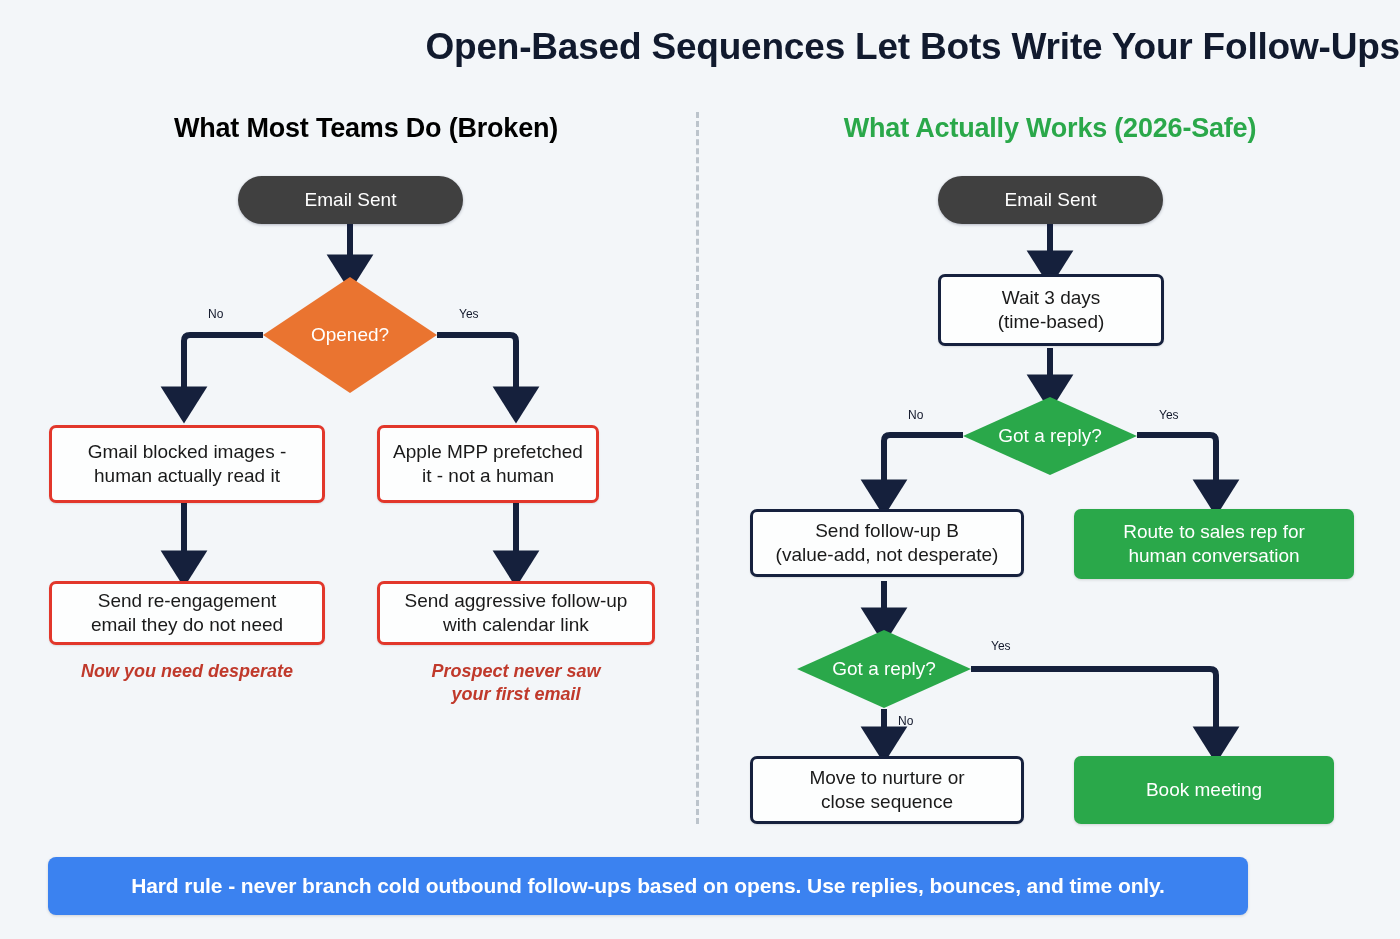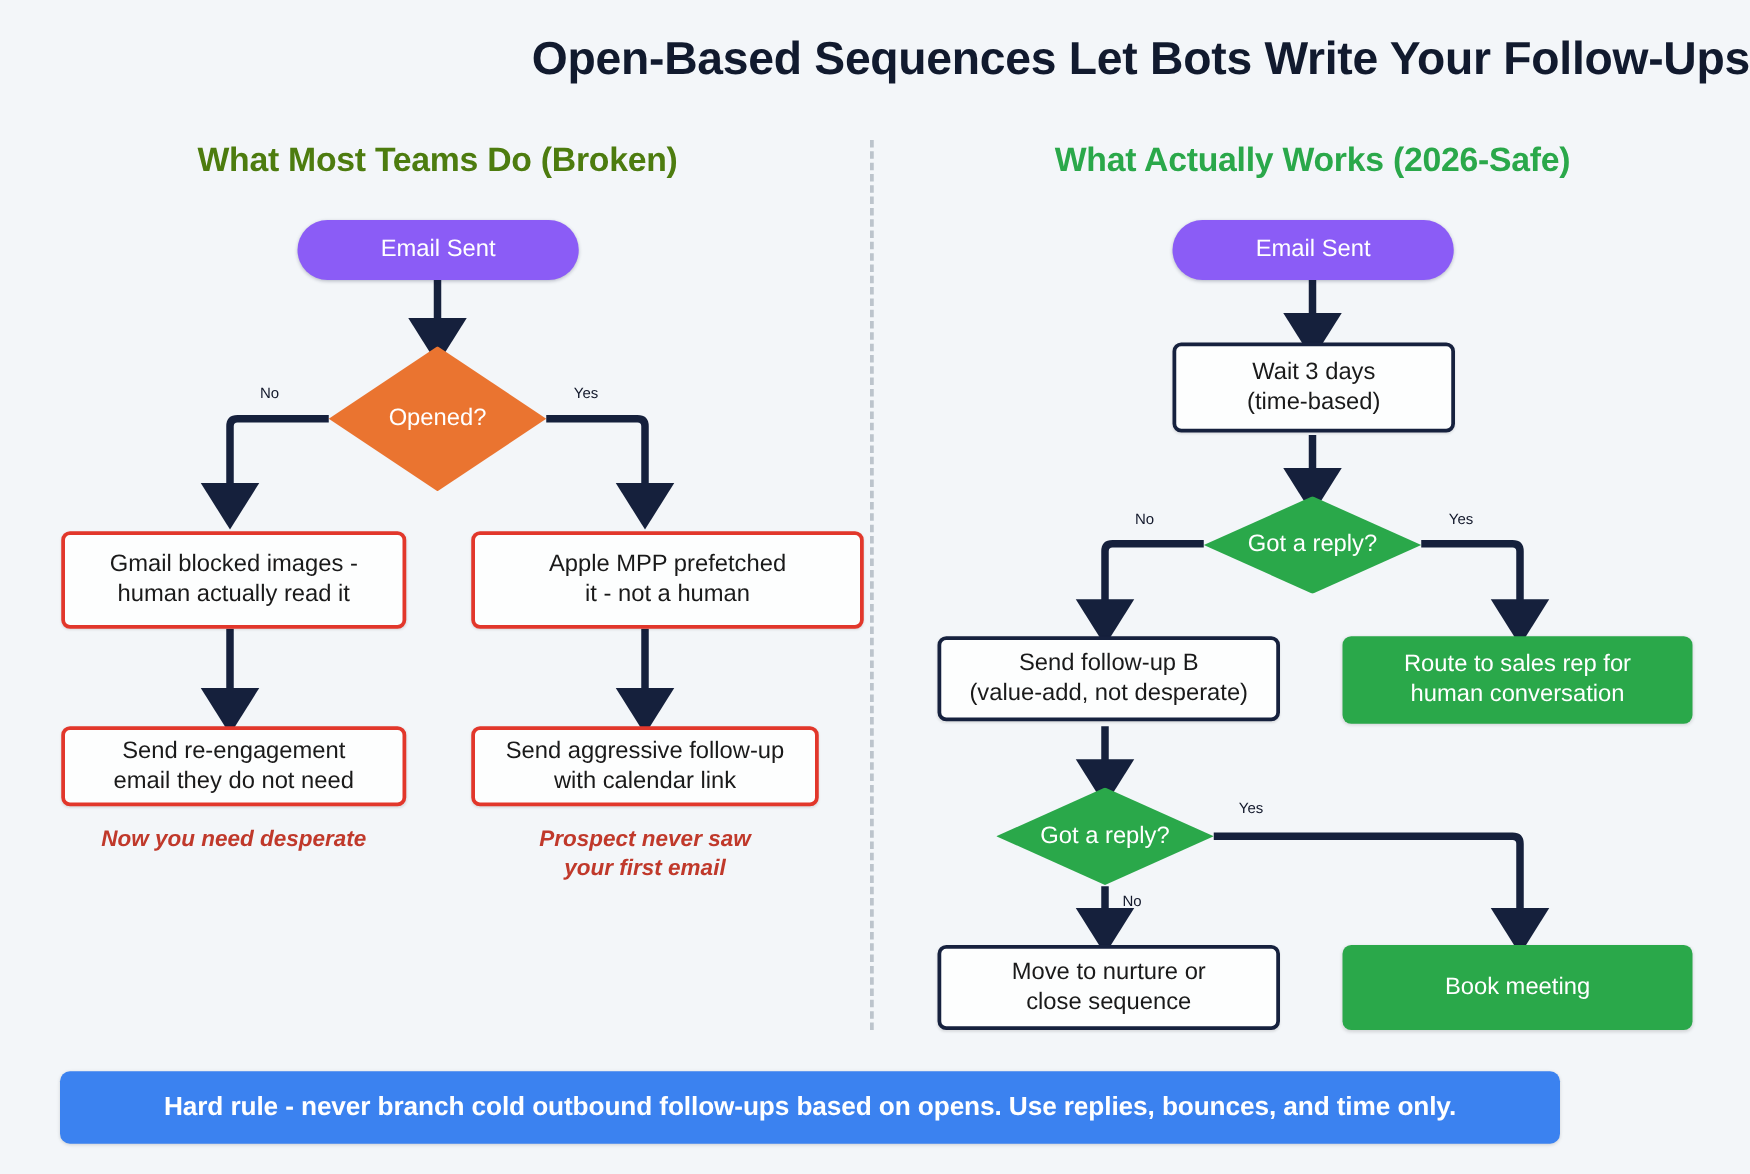--- a/index.html
+++ b/index.html
@@ -34,21 +34,21 @@
     letter-spacing: -0.2px;
   }
   .col-title {
     position: absolute;
     top: 113px;
     font-size: 27px;
     font-weight: bold;
     letter-spacing: -0.2px;
     text-align: center;
   }
-  .col-title.left  { left: 40px;  width: 620px; color: #4d7c0f; }
+  .col-title.left  { left: 56px;  width: 620px; color: #000000; }
   .col-title.right { left: 740px; width: 620px; color: #2aa84a; }
 
   
   .divider {
     position: absolute;
     left: 696px;
     top: 112px;
     width: 0;
     height: 712px;
     border-left: 3px dashed #bcc4cc;
@@ -70,21 +70,21 @@
     align-items: center;
     justify-content: center;
     text-align: center;
     font-size: 19px;
     line-height: 1.25;
     color: #1a1a1a;
     white-space: pre-line;
   }
 
   .node.pill {
-    background: #8b5cf6;
+    background: #404040;
     color: #ffffff;
     border-radius: 26px;
     font-size: 19px;
     box-shadow: 0 1px 3px rgba(20,30,60,0.28);
   }
 
   .node.box-red {
     background: #fdfefe;
     border: 3px solid #e2372b;
     border-radius: 7px;
@@ -206,21 +206,21 @@
 
   <div class="node pill" style="left:238px; top:176px; width:225px; height:48px;">Email Sent</div>
 
   <div class="diamond orange" style="left:263px; top:277px; width:174px; height:116px;">Opened?</div>
 
   <div class="edge-label" style="left:208px; top:307px;">No</div>
   <div class="edge-label" style="left:459px; top:307px;">Yes</div>
 
   <div class="node box-red" style="left:49px; top:425px; width:276px; height:78px;">Gmail blocked images -
 human actually read it</div>
-  <div class="node box-red" style="left:377px; top:425px; width:314px; height:78px;">Apple MPP prefetched
+  <div class="node box-red" style="left:377px; top:425px; width:222px; height:78px;">Apple MPP prefetched
 it - not a human</div>
 
   <div class="node box-red" style="left:49px; top:581px; width:276px; height:64px;">Send re-engagement
 email they do not need</div>
   <div class="node box-red" style="left:377px; top:581px; width:278px; height:64px;">Send aggressive follow-up
 with calendar link</div>
 
   <div class="caption" style="left:49px; top:660px; width:276px;">Now you need desperate</div>
   <div class="caption" style="left:377px; top:660px; width:278px;">Prospect never saw
 your first email</div>
@@ -242,17 +242,17 @@
 human conversation</div>
 
   <div class="diamond green" style="left:797px; top:630px; width:174px; height:78px;">Got a reply?</div>
 
   <div class="edge-label" style="left:991px; top:639px;">Yes</div>
   <div class="edge-label" style="left:898px; top:714px;">No</div>
 
   <div class="node box-navy" style="left:750px; top:756px; width:274px; height:68px;">Move to nurture or
 close sequence</div>
 
-  <div class="node box-green" style="left:1074px; top:756px; width:280px; height:68px;">Book meeting</div>
+  <div class="node box-green" style="left:1074px; top:756px; width:260px; height:68px;">Book meeting</div>
 
   <div class="footer-banner">Hard rule - never branch cold outbound follow-ups based on opens. Use replies, bounces, and time only.</div>
 
 </div>
 
 </body></html>

